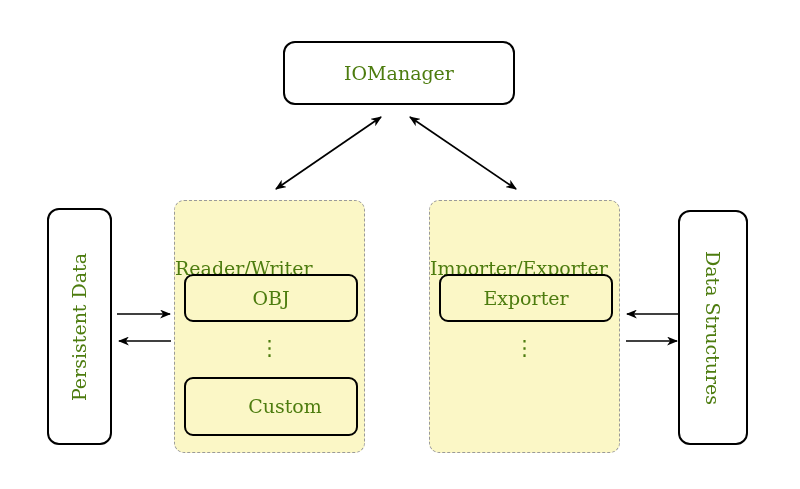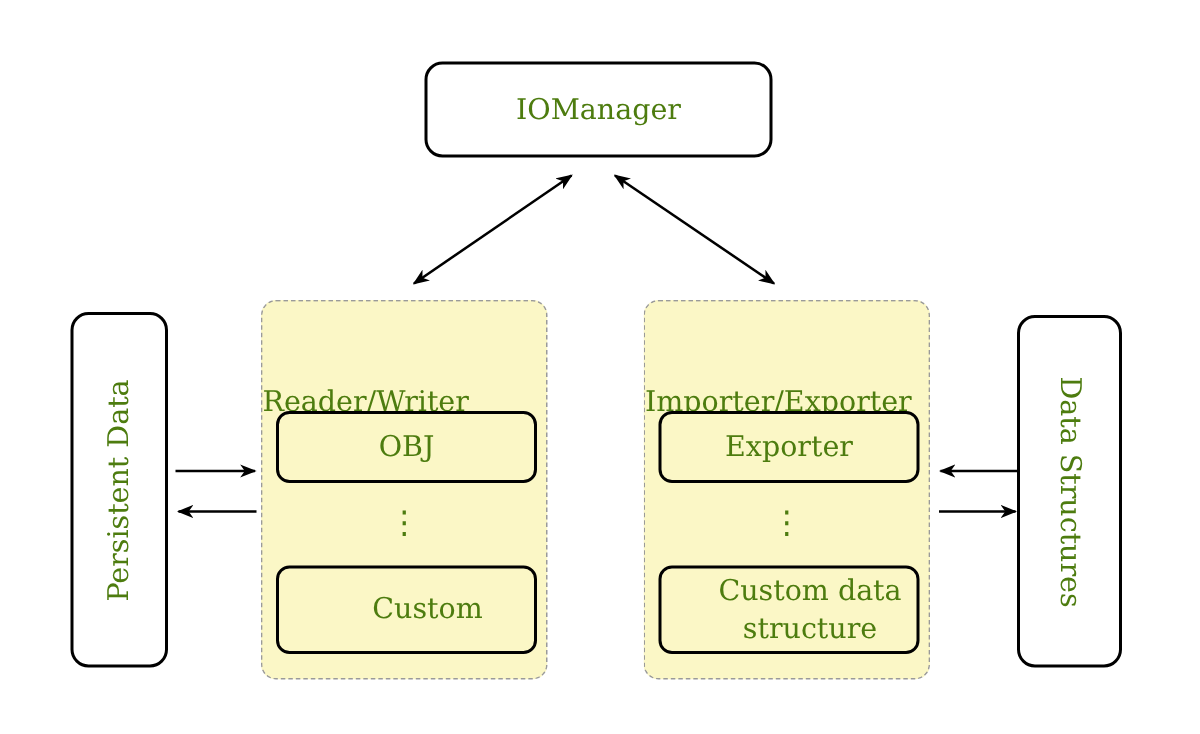--- a/index.html
+++ b/index.html
@@ -129,19 +129,15 @@
       <span>Custom</span>
     </div>
   </div>
 
   <div class="group" id="ie-group">
     <div class="group-title">Importer/Exporter</div>
     <div class="inner top-box">
       <span>Exporter</span>
     </div>
     <div class="dots">⋮</div>
-    <div class="inner bottom-box">
-      <span>Custom data</span>
-      <span>structure</span>
-    </div>
   </div>
 
 </div>
 
 </body></html>

